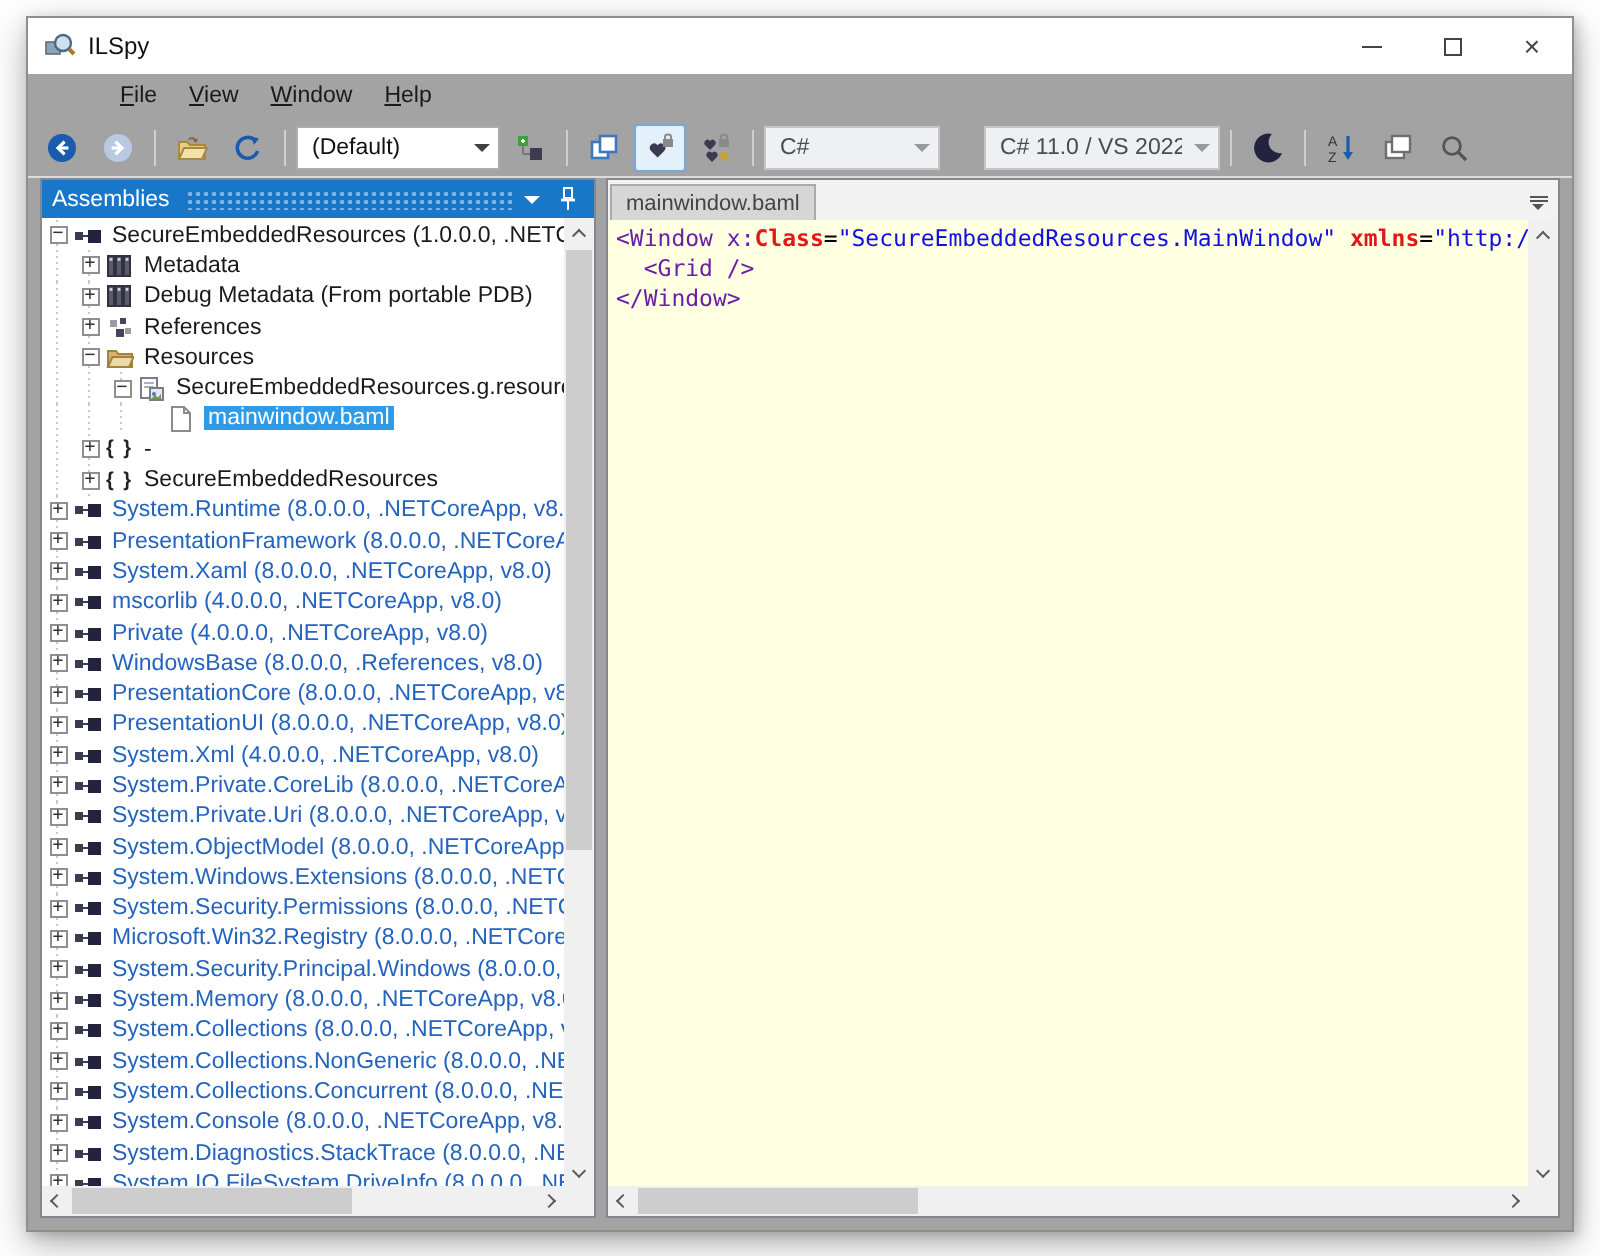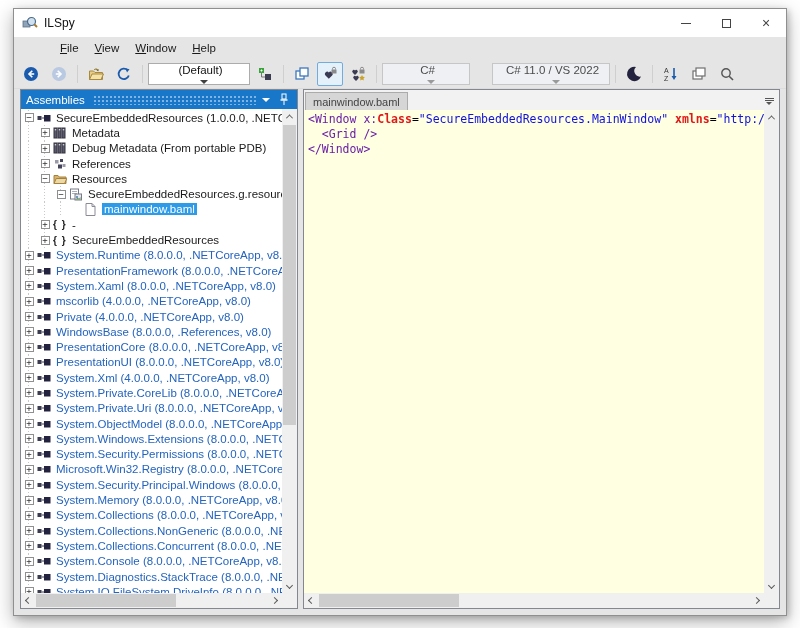--- a/index.html
+++ b/index.html
@@ -1,20 +1,20 @@
 <!DOCTYPE html>
 <html style="--header-blue: #1877C9; --selection-blue: #2E9BE8; --assembly-blue: #2464BE; --code-bg: #FFFFE1; --code-tag: #6A1FA8; --code-attr: #E11818; --code-val: #1010E0;"><head>
 <meta charset="utf-8">
 <style>
   * { margin:0; padding:0; box-sizing:border-box; }
   html,body { width:800px; height:628px; background:#fff; font-family:"Liberation Sans", sans-serif; overflow:hidden; }
 
   .app-window{
     position:absolute; left:13px; top:8px; width:774px; height:608px;
-    background:#e5e5e5; border:1px solid #8f8f8f;
+    background:#a3a3a3; border:1px solid #8f8f8f;
     box-shadow:0 6px 18px rgba(0,0,0,.30), 2px 2px 6px rgba(0,0,0,.18);
     display:flex; flex-direction:column;
   }
 
   
   .titlebar{ height:28px; display:flex; align-items:center; background:#fff; padding-left:8px; flex:0 0 auto; }
   .app-icon{ width:16px; height:16px; margin-right:6px; flex:0 0 auto; }
   .title-text{ font-size:12px; color:#111; }
   .titlebar-spacer{ flex:1; }
   .winbtn{ width:40px; height:28px; display:flex; align-items:center; justify-content:center; color:#333; }
@@ -25,21 +25,21 @@
   
   .menubar{ height:22px; display:flex; align-items:center; padding-left:6px; font-size:11.5px; color:#1a1a1a; flex:0 0 auto;margin-left:32px; }
   .menu-item{ padding:3px 8px; }
   .menu-item u{ text-decoration:underline; }
 
   
   .toolbar{ height:30px; display:flex; align-items:center; padding:0 4px; gap:2px; border-bottom:1px solid #dcdcdc; flex:0 0 auto; }
   .tbtn{ width:26px; height:24px; display:flex; align-items:center; justify-content:center; border:1px solid transparent; border-radius:2px; }
   .tbtn.toggled{ background:#e4f0fa; border-color:#73abdd; }
   .tsep{ width:1px; height:18px; background:#cfcfcf; margin:0 3px; }
-  .combo{ height:22px; display:flex; align-items:center; border:1px solid #acacac; background:#fff; font-size:11.5px; color:#111; padding:0 4px 0 7px;flex-direction:column; }
+  .combo{ height:22px; display:flex; align-items:center; border:1px solid #acacac; background:#fff; font-size:11.5px; color:#111; padding:0 4px 0 7px; }
   .combo .cval{ flex:1; overflow:hidden; white-space:nowrap; }
   .combo .caret{ width:0; height:0; border-left:4px solid transparent; border-right:4px solid transparent; border-top:4px solid #404040; margin-left:6px; flex:0 0 auto; }
   .combo.disabled{ background:#eef0f3; border-color:#c6c6c6; color:#4c4c4c; }
   .combo.disabled .caret{ border-top-color:#9a9a9a; }
 
   
   .main{ flex:1; display:flex; padding:0 6px 6px 6px; min-height:0; }
   .panel-left{ width:278px; border:1px solid #828790; display:flex; flex-direction:column; flex:0 0 auto; min-height:0; background:#fff; }
   .splitter{ width:5px; flex:0 0 auto; }
   .panel-right{ flex:1; border:1px solid #828790; display:flex; flex-direction:column; min-width:0; min-height:0; background:#f2f2f2; }

